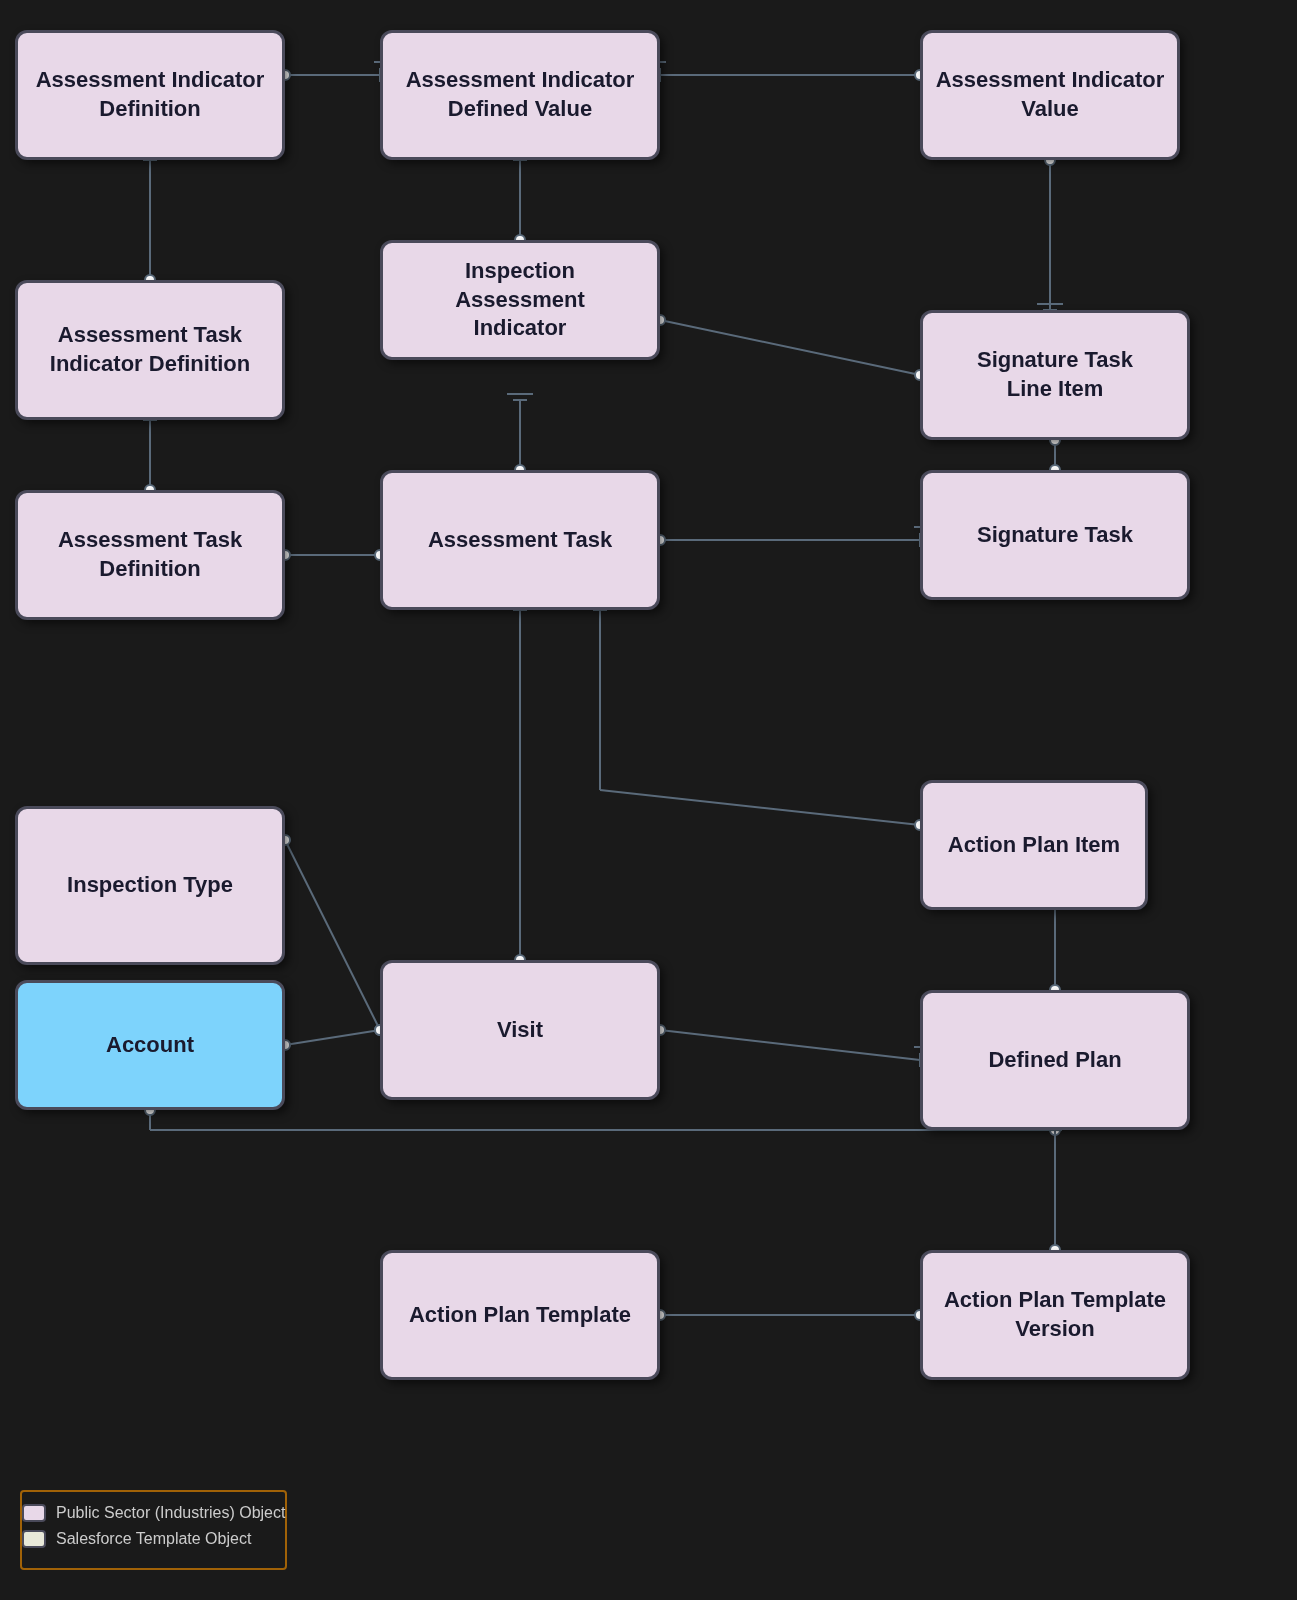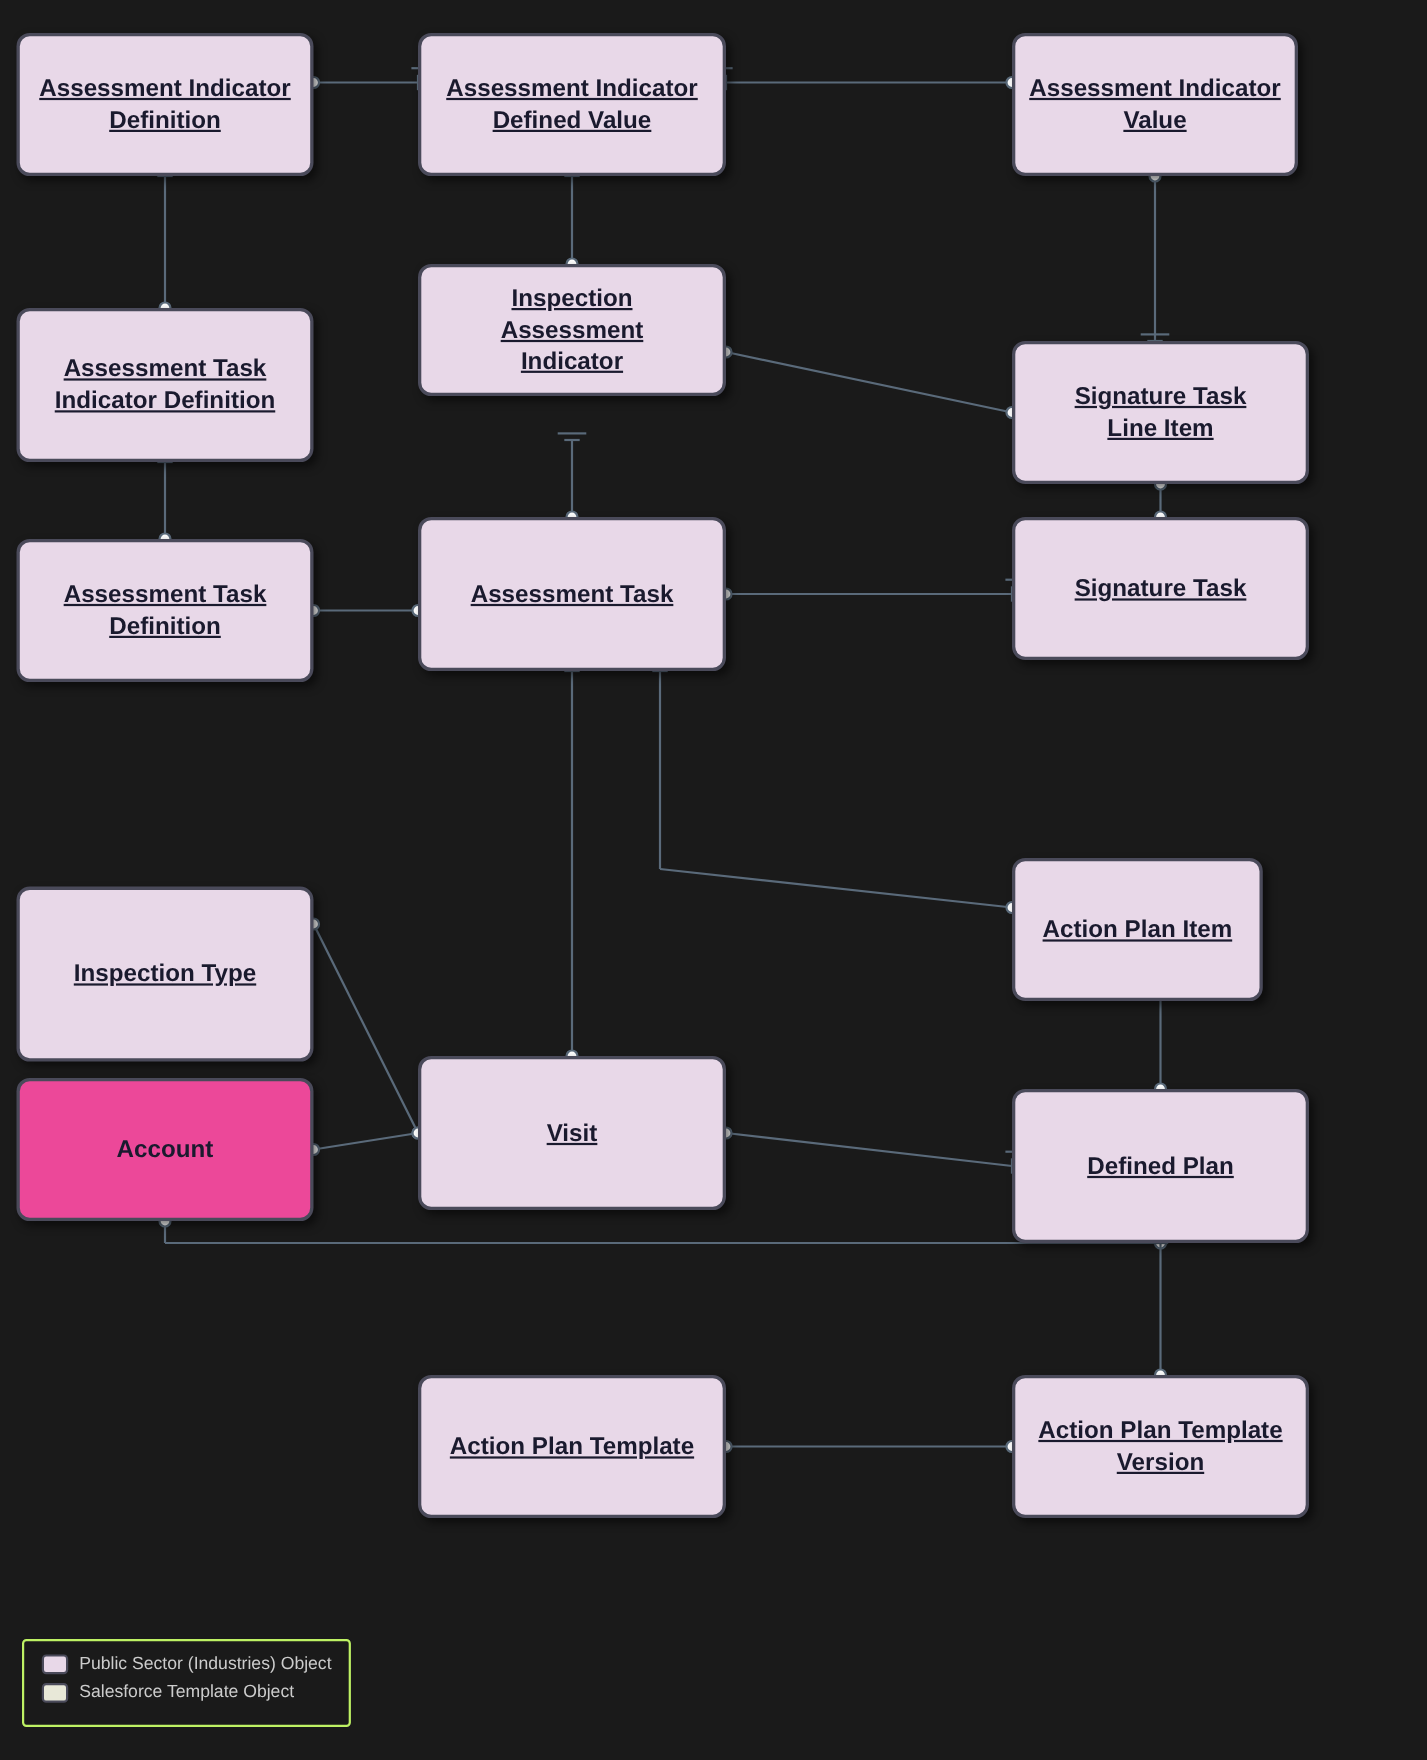--- a/index.html
+++ b/index.html
@@ -30,44 +30,43 @@
       font-weight: bold;
       line-height: 1.3;
       padding: 10px;
       border: 3px solid #4a4a5a;
       box-shadow: 4px 4px 8px rgba(0,0,0,0.5);
     }
 
     .node-pink {
       background: #e8d8e8;
       color: #1a1a2e;
-      text-decoration: underline;
     }
 
     .node-cream {
-      background: #ec4899;
+      background: #7dd3fc;
       color: #1a1a2e;
     }
 
     svg.connections {
       position: absolute;
       top: 0;
       left: 0;
       width: 1297px;
       height: 1600px;
       pointer-events: none;
     }
 
     .legend {
       position: absolute;
       bottom: 30px;
       left: 20px;
       background: #1a1a1a;
-      border: 2px solid #bef264;
-      padding: 12px 16px;
+      border: 2px solid #a16207;
+      padding: 12px 0;
       border-radius: 4px;
     }
 
     .legend-item {
       display: flex;
       align-items: center;
       margin-bottom: 8px;
       color: #ccc;
       font-size: 16px;
     }

